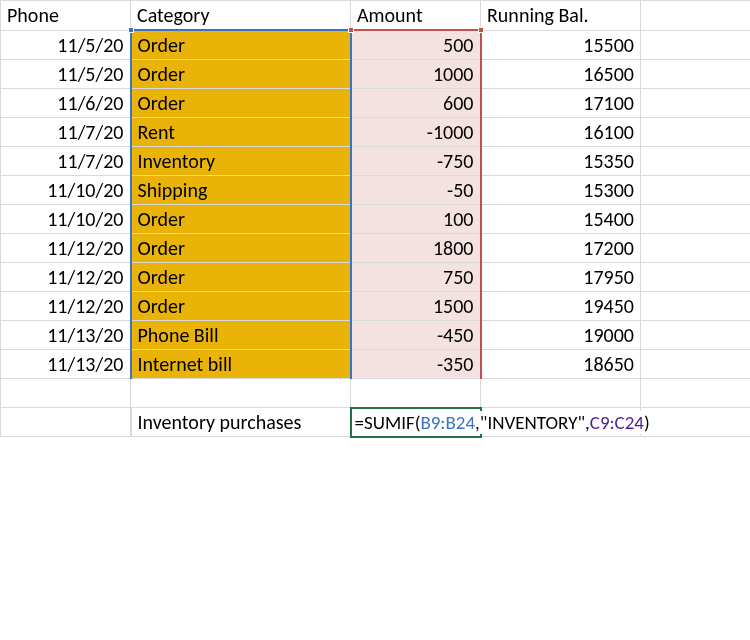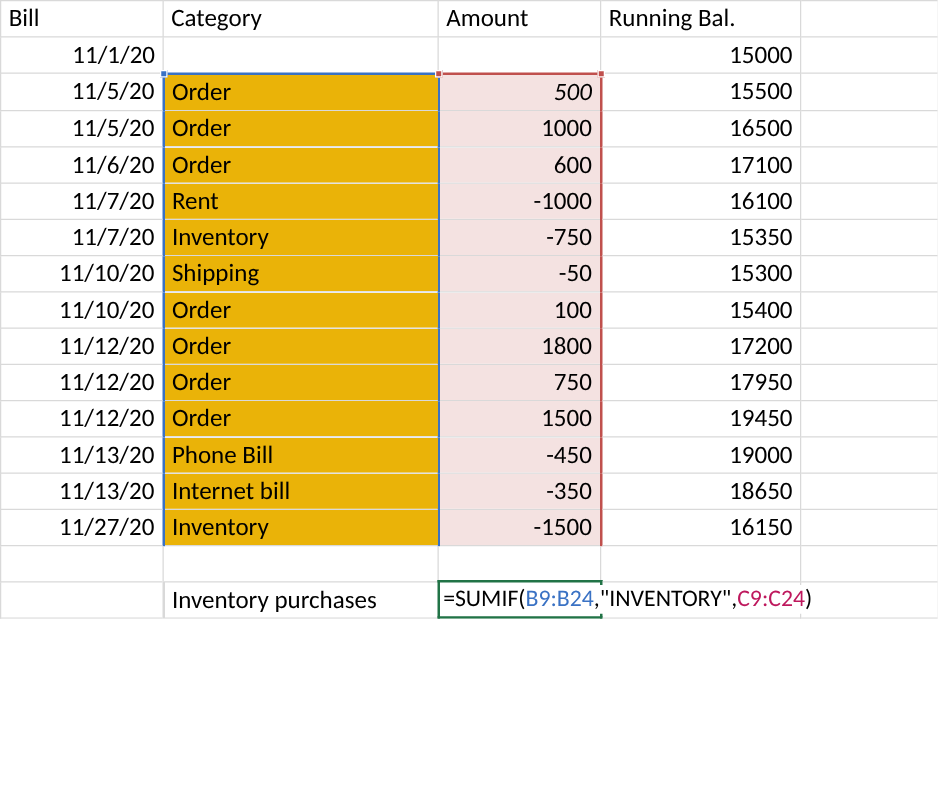--- a/index.html
+++ b/index.html
@@ -37,41 +37,41 @@
   
   .sel-blue { background: #eab308; }
   .sel-blue-lb { border-left: 2px solid #3a72c4; }
   .sel-blue-rb { border-right: 2px solid #3a72c4; }
   .sel-blue-tb { border-top: 2px solid #3a72c4; }
   .sel-blue-bb { border-bottom: 2px solid #3a72c4; }
   
   .sel-red { background: #f4e2e1; }
   .sel-red-lb { border-left: 2px solid #c0504d; }
   .sel-red-rb { border-right: 2px solid #c0504d; }
-  .sel-red-tb { border-top: 2px solid #c0504d; font-style: italic; }
+  .sel-red-tb { border-top: 2px solid #c0504d; }
   .sel-red-bb { border-bottom: 2px solid #c0504d; }
   
   .focus-green {
     border: 2px solid #217346;
     position: relative;
     font-family: Calibri, Arial, sans-serif;
     font-size: 19px;
     padding-left: 3px;
     overflow: visible;
   }
   .focus-green .inner {
     position: absolute;
     left: 3px;
     top: 2px;
     white-space: nowrap;
     background: #fff;
     padding-right: 4px;
   }
   .f-blue { color: #3a72c4; }
-  .f-red  { color: #be185d; }
+  .f-red  { color: #4c1d95; }
   .handle {
     position: absolute;
     width: 6px; height: 6px;
     border: 1px solid #fff;
   }
   .handle.blue { background:#3a72c4; }
   .handle.red  { background:#c0504d; }
   .rel { position: relative; }
   .label-cell { border-left: 2px solid #d9d9d9; margin-top: 34px; }
 </style>
@@ -81,33 +81,26 @@
 <table>
   <colgroup>
     <col class="date">
       <col class="cat">
       <col class="amt">
       <col class="bal">
       <col class="extra">
   </colgroup>
   <tbody id="tb">
     <tr>
-      <td class="hdr">Bill</td>
+      <td class="hdr">Phone</td>
       <td class="hdr">Category</td>
       <td class="hdr">Amount</td>
       <td class="hdr">Running Bal.</td>
       <td></td>
     </tr>
-  <tr>
-        <td class="right">11/1/20</td>
-        <td class="left"></td>
-        <td class="right"></td>
-        <td class="right">15000</td>
-        <td></td>
-      </tr>
       <tr>
         <td class="right">11/5/20</td>
         <td class="left sel-blue sel-blue-lb sel-blue-rb rel sel-blue-tb">Order<span class="handle blue" style="left: -4px; top: -4px;"></span><span class="handle blue" style="right: -4px; top: -4px;"></span></td>
         <td class="right sel-red sel-red-lb sel-red-rb rel sel-red-tb">500<span class="handle red" style="left: -4px; top: -4px;"></span><span class="handle red" style="right: -4px; top: -4px;"></span></td>
         <td class="right">15500</td>
         <td></td>
       </tr>
       <tr>
         <td class="right">11/5/20</td>
         <td class="left sel-blue sel-blue-lb sel-blue-rb rel">Order</td>
@@ -179,27 +172,20 @@
         <td></td>
       </tr>
       <tr>
         <td class="right">11/13/20</td>
         <td class="left sel-blue sel-blue-lb sel-blue-rb rel">Internet bill</td>
         <td class="right sel-red sel-red-lb sel-red-rb rel">-350</td>
         <td class="right">18650</td>
         <td></td>
       </tr>
       <tr>
-        <td class="right">11/27/20</td>
-        <td class="left sel-blue sel-blue-lb sel-blue-rb rel">Inventory</td>
-        <td class="right sel-red sel-red-lb sel-red-rb rel">-1500</td>
-        <td class="right">16150</td>
-        <td></td>
-      </tr>
-      <tr>
         <td></td>
         <td></td>
         <td></td>
         <td></td>
         <td></td>
       </tr>
       <tr>
         <td></td>
         <td class="left label-cell">Inventory purchases</td>
         <td class="focus-green">

